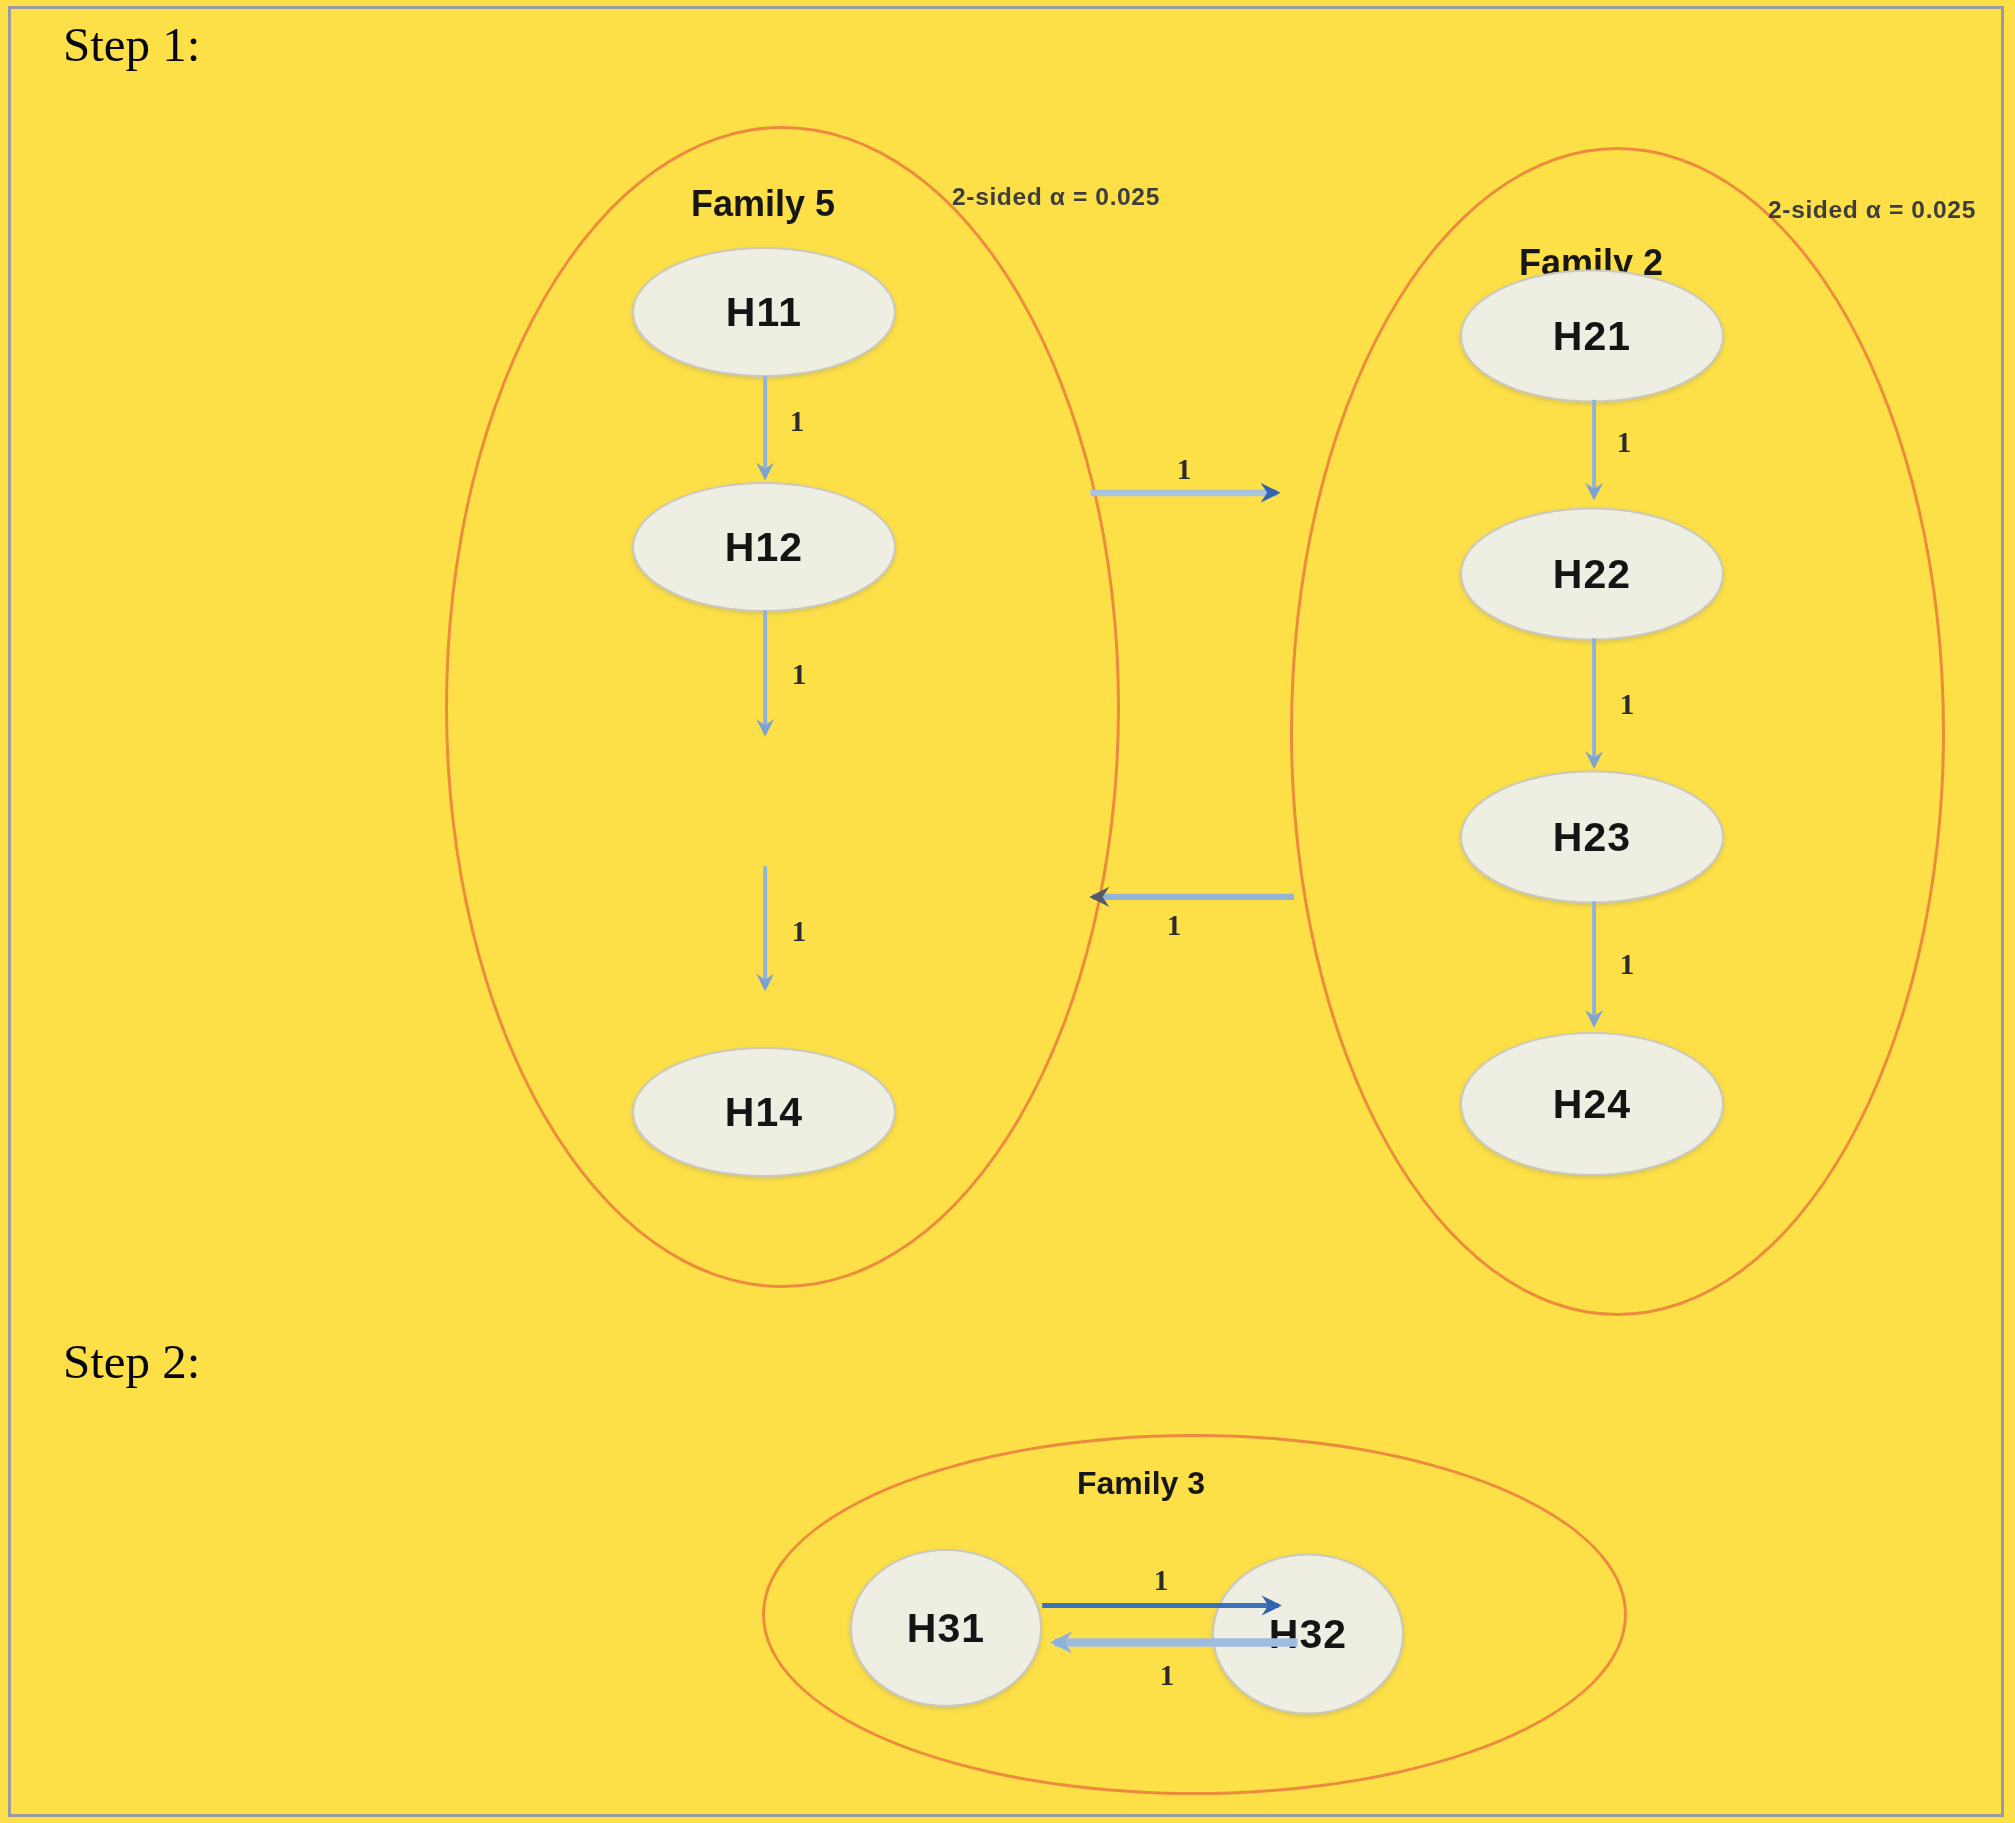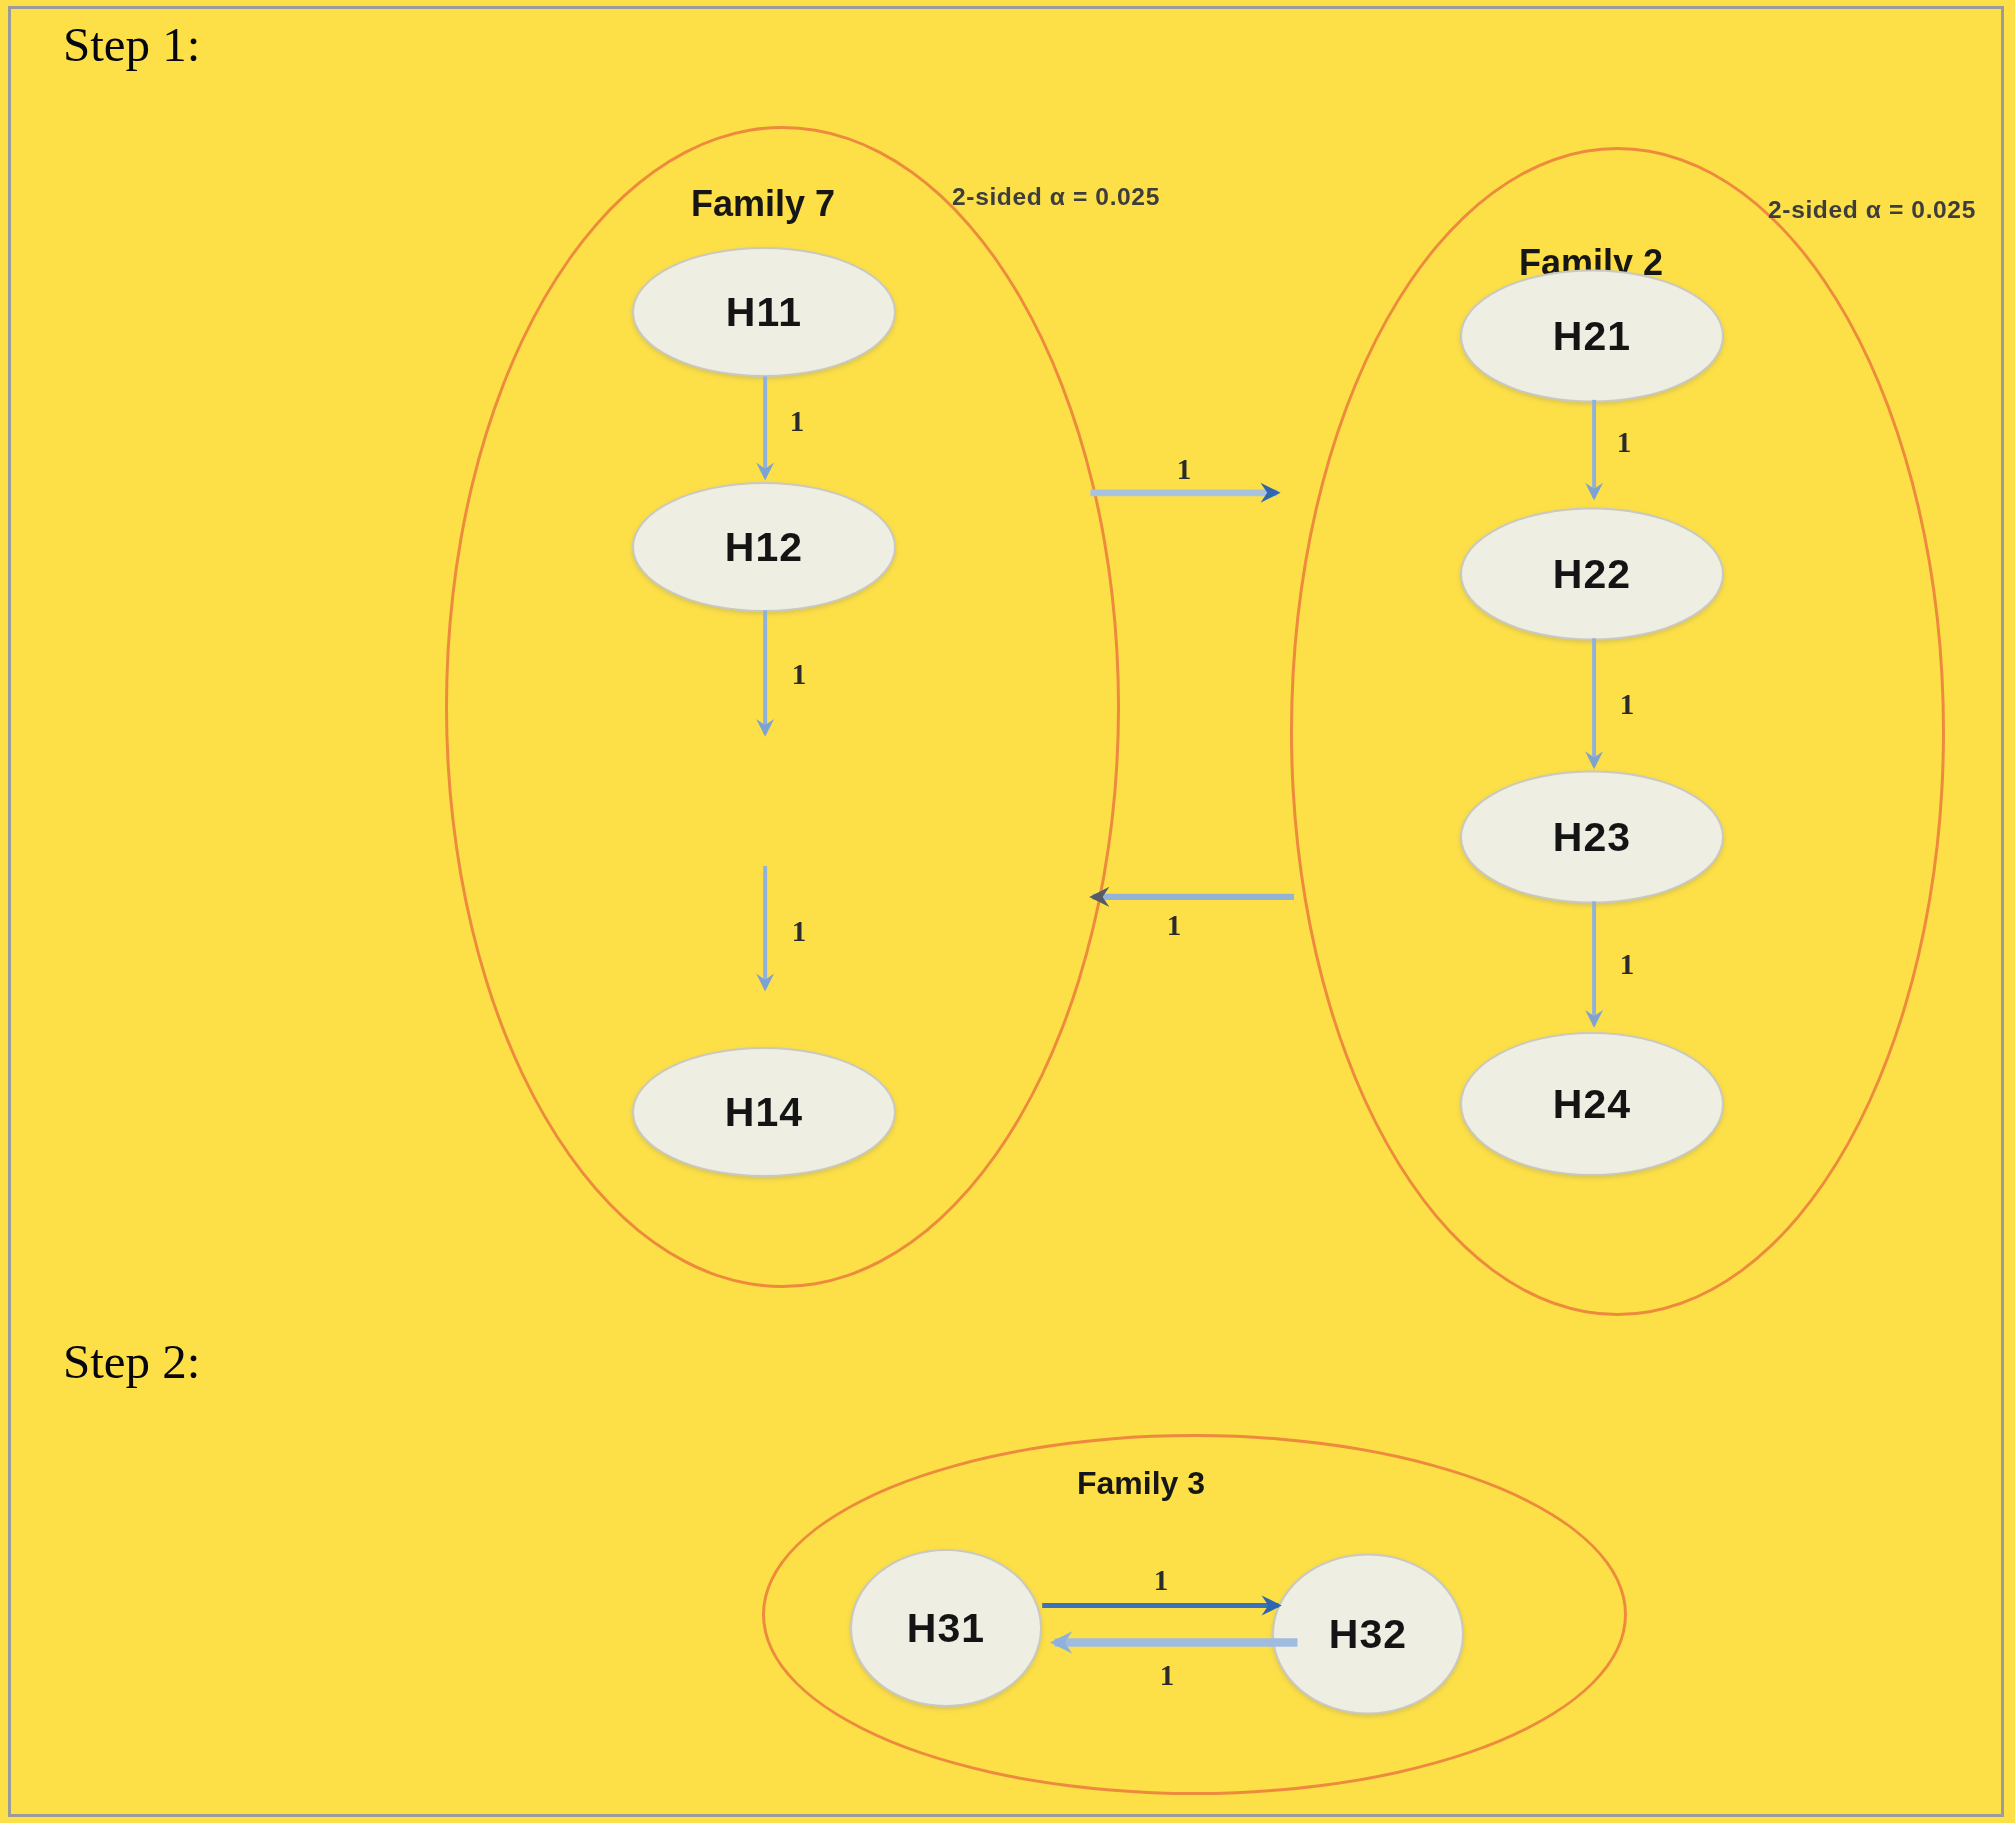--- a/index.html
+++ b/index.html
@@ -48,21 +48,21 @@
 
   <div class="frame"></div>
 
   <div class="step-label" style="left:63px;top:15.7px;">Step 1:</div>
   <div class="step-label" style="left:63px;top:1333px;">Step 2:</div>
 
   <div class="family" style="left:445px;top:126px;width:669px;height:1156px;"></div>
   <div class="family" style="left:1290px;top:147px;width:649px;height:1163px;"></div>
   <div class="family" style="left:762px;top:1434px;width:859px;height:355px;"></div>
 
-  <div class="family-label" style="left:763px;top:204px;">Family 7</div>
+  <div class="family-label" style="left:763px;top:204px;">Family 5</div>
   <div class="alpha-note" style="left:1056px;top:197px;">2-sided α = 0.025</div>
 
   <div class="family-label" style="left:1591px;top:263px;">Family 2</div>
   <div class="alpha-note" style="left:1872px;top:210px;">2-sided α = 0.025</div>
 
   <div class="family-label small" style="left:1141px;top:1483px;">Family 3</div>
 
   <div class="node" style="left:764px;top:312px;width:260px;height:126px;">
     <span>H11</span>
   </div>
@@ -82,21 +82,21 @@
   <div class="node" style="left:1592px;top:837px;width:260px;height:129px;">
     <span>H23</span>
   </div>
   <div class="node" style="left:1592px;top:1104px;width:260px;height:140px;">
     <span>H24</span>
   </div>
 
   <div class="node" style="left:946px;top:1628px;width:188px;height:154px;">
     <span>H31</span>
   </div>
-  <div class="node" style="left:1368px;top:1634px;width:188px;height:157px;">
+  <div class="node" style="left:1308px;top:1634px;width:188px;height:157px;">
     <span>H32</span>
   </div>
 
   <svg class="arrows" width="2015" height="1824" viewBox="0 0 3600 3258">
     <defs>
       <marker id="mLight" markerUnits="userSpaceOnUse" markerWidth="44" markerHeight="44" refX="30" refY="20" orient="auto">
         <path d="M4,4 L36,20 L4,36 L15,20 Z" fill="#7FA3D1"></path>
       </marker>
       <marker id="mDark" markerUnits="userSpaceOnUse" markerWidth="48" markerHeight="48" refX="34" refY="22" orient="auto">
         <path d="M4,4 L40,22 L4,40 L16,22 Z" fill="#2F66AD"></path>

